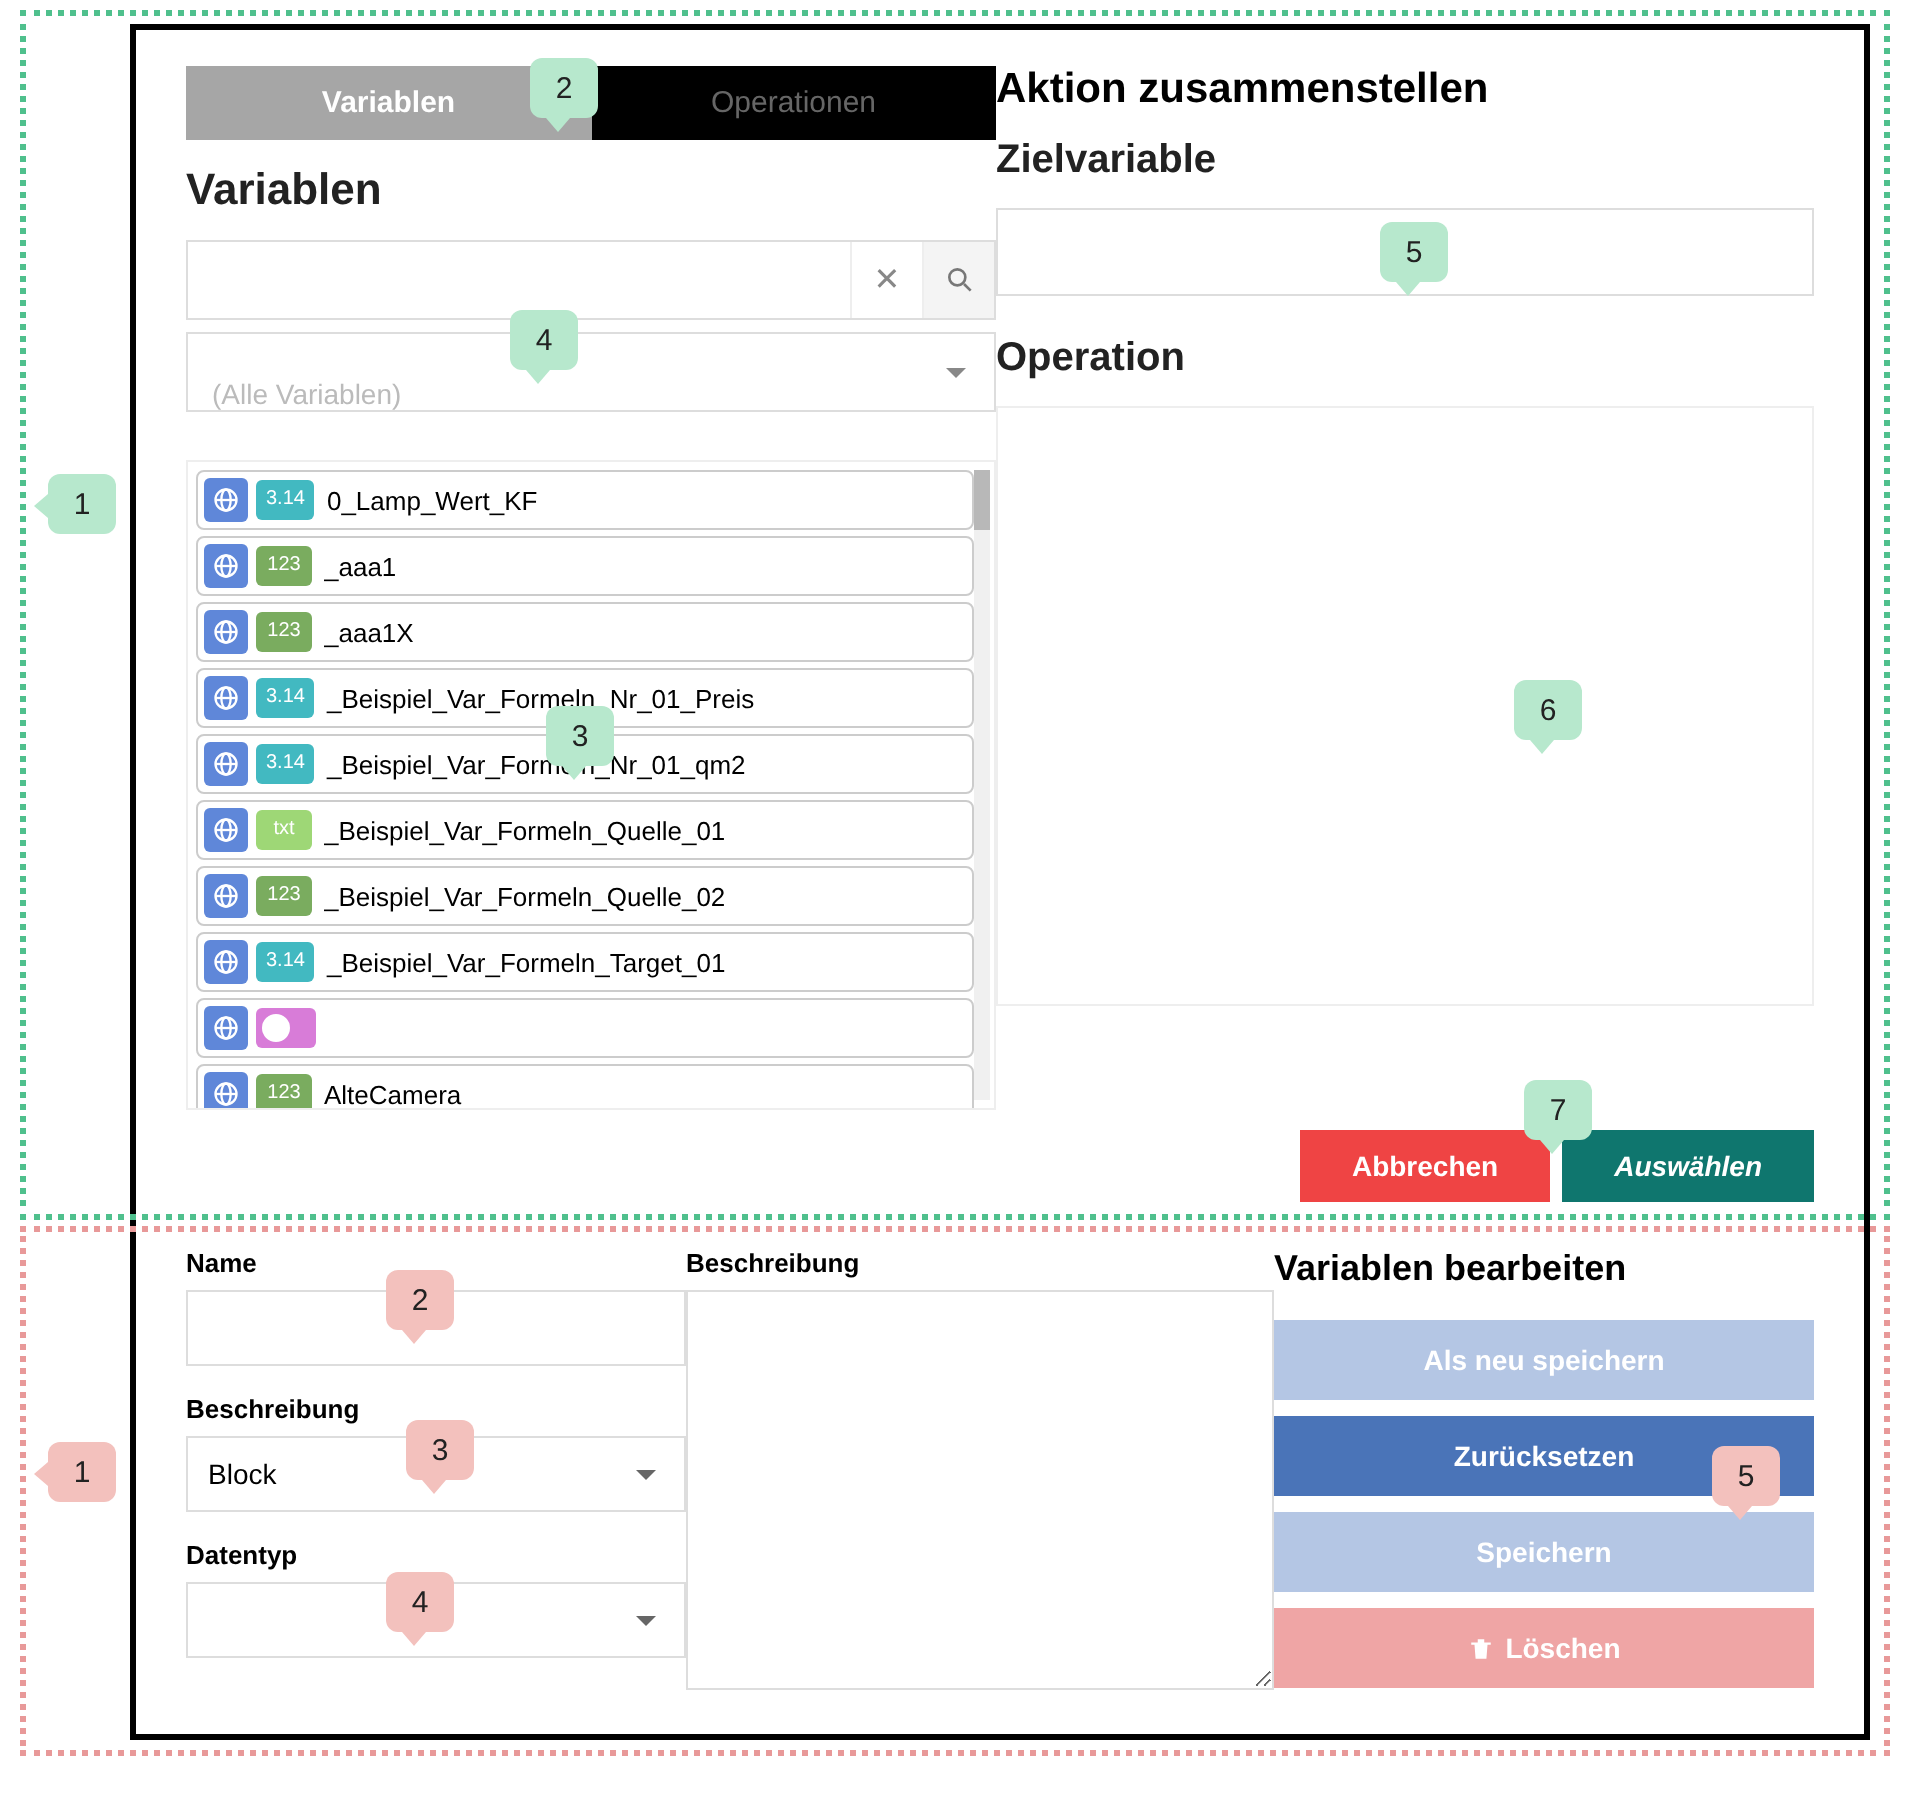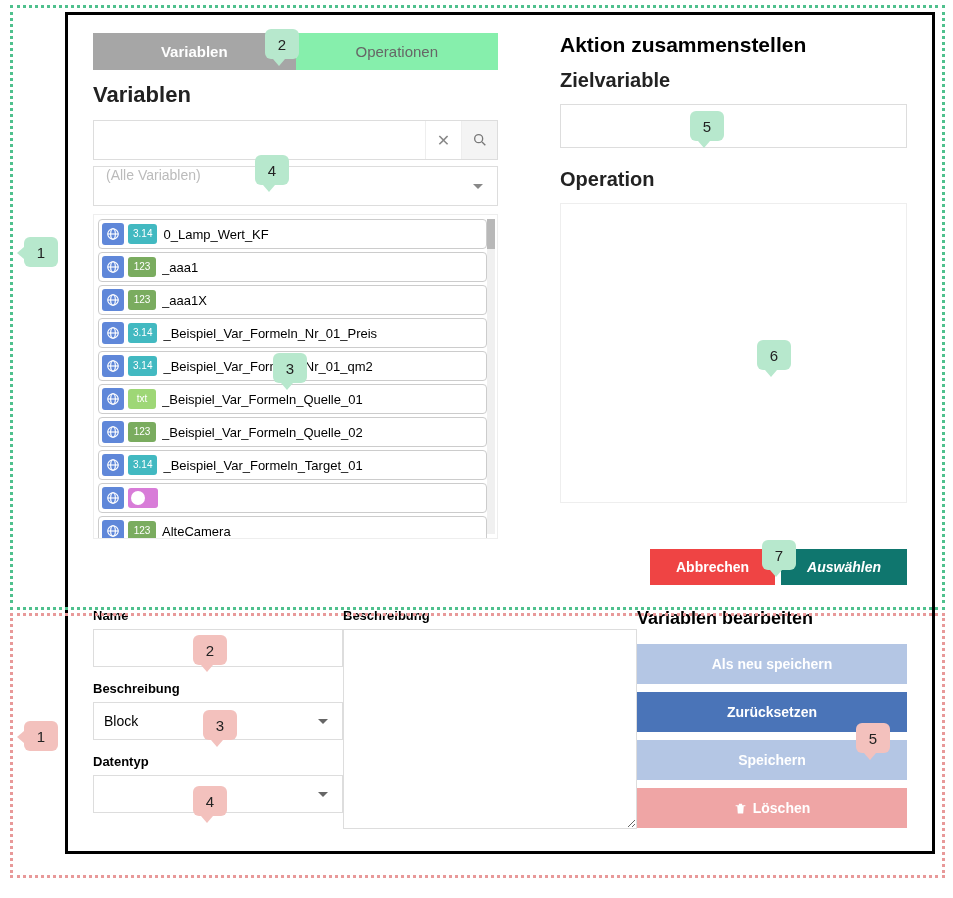--- a/index.html
+++ b/index.html
@@ -37,33 +37,32 @@
 .region-red {
   border-color: #e89999;
   left: 10px;
   top: 613px;
   width: 935px;
   height: 265px;
 }
 .panel-top {
   display: flex;
   padding: 18px 25px 10px 25px;
-  gap: 25px;
 }
 .left-col { width: 405px; }
-.right-col { flex: 1; margin-left: 37px; }
+.right-col { flex: 1; }
 .tabs {
   display: flex;
   margin-bottom: 12px;
 }
 .tab {
   flex: 1;
   text-align: center;
   padding: 10px 0;
-  background: #86efac;
+  background: #000000;
   color: #666;
   font-size: 15px;
   cursor: pointer;
 }
 .tab.active {
   background: #a6a6a6;
   color: #fff;
   font-weight: 600;
 }
 .section-title {
@@ -92,25 +91,25 @@
   color: #888;
   font-size: 16px;
   border-left: 1px solid #eee;
   cursor: pointer;
 }
 .search-row .search-btn { background: #f4f4f4; }
 .filter-select {
   border: 1px solid #ddd;
   height: 40px;
   display: flex;
-  align-items: flex-start;
+  align-items: flex-end;
   padding: 0 12px;
   color: #bbb;
   font-size: 14px;
-  margin-bottom: 8px;
+  margin-bottom: 24px;
   position: relative;
 }
 .filter-select::after {
   content: "";
   position: absolute;
   right: 14px;
   top: 50%;
   margin-top: -2px;
   border-left: 5px solid transparent;
   border-right: 5px solid transparent;

